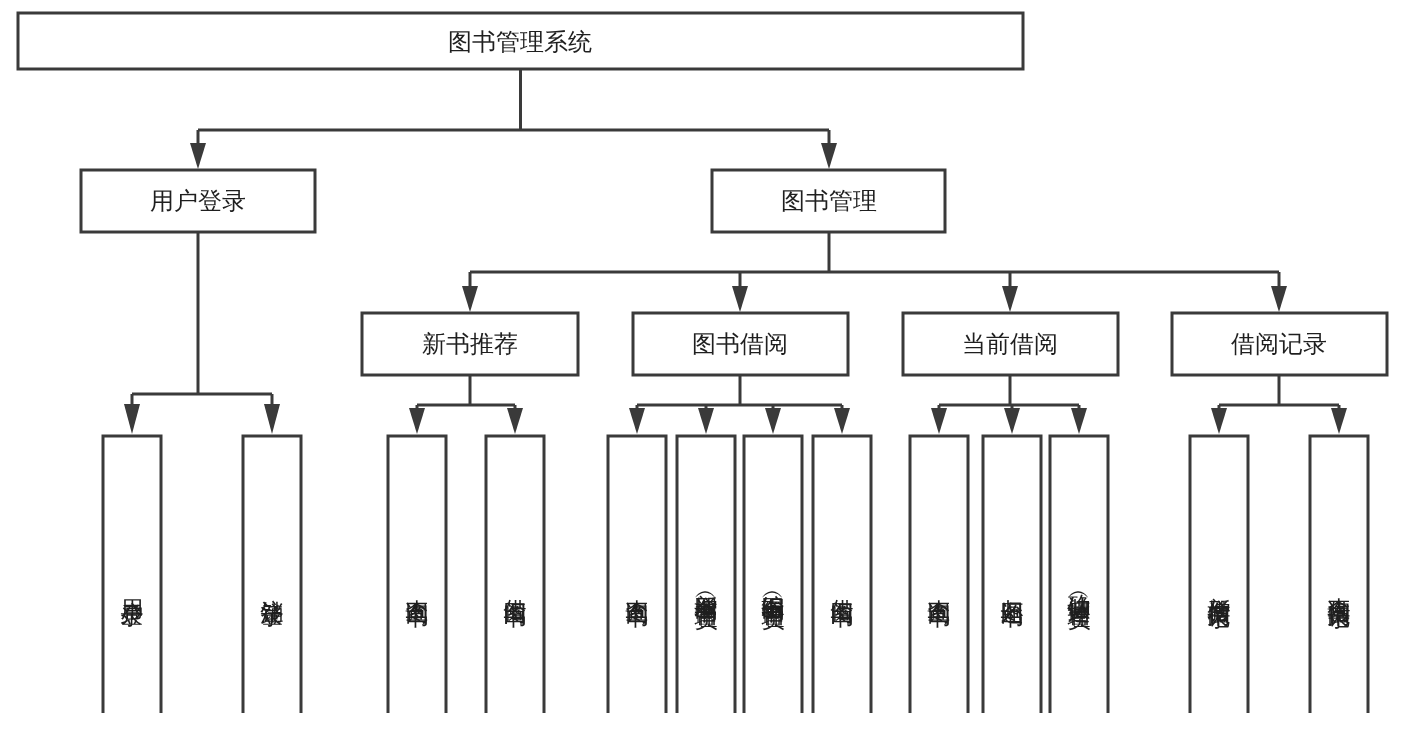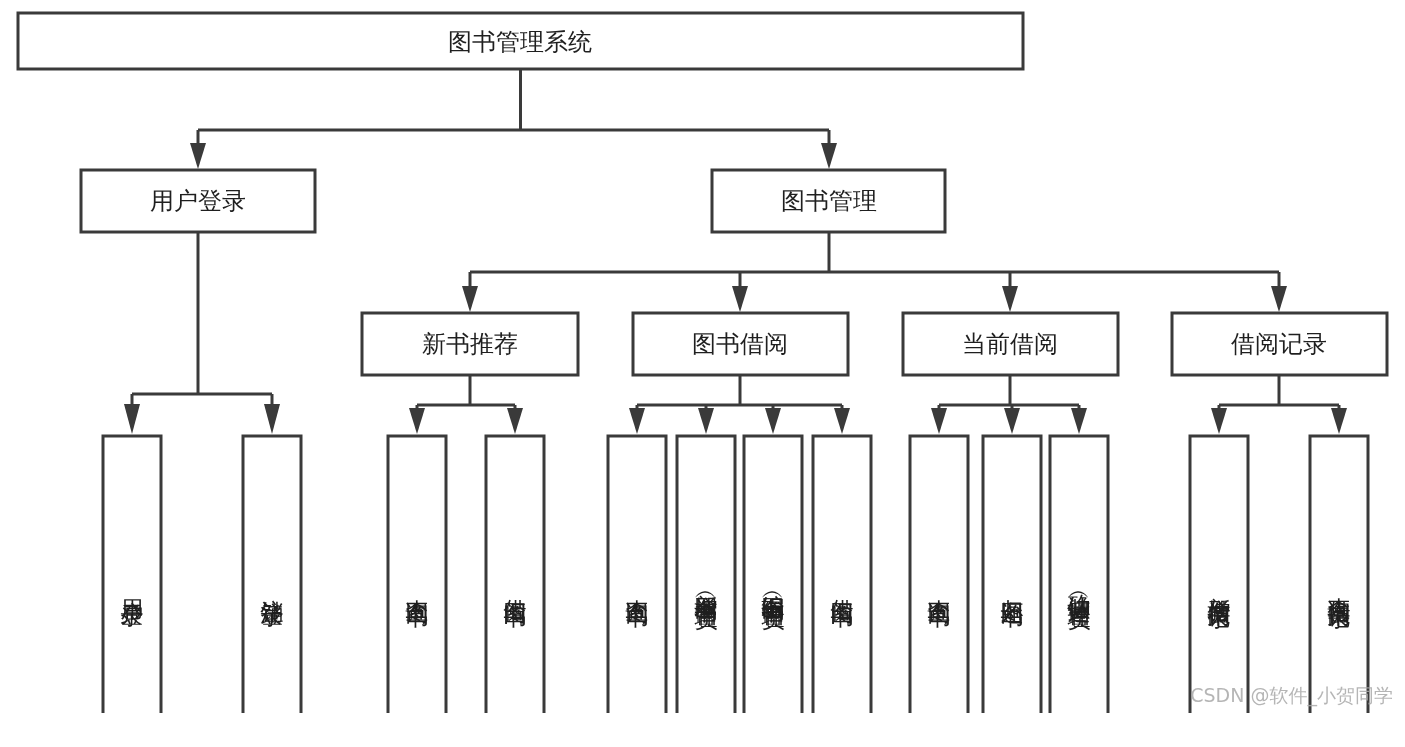--- a/index.html
+++ b/index.html
@@ -220,15 +220,14 @@
   <div class="leaf-label" style="left:608px;  top:436px; width:58px; height:297px;">查询图书</div>
   <div class="leaf-label" style="left:677px;  top:436px; width:58px; height:297px;">新增图书（管理员）</div>
   <div class="leaf-label" style="left:744px;  top:436px; width:58px; height:297px;">编辑图书（管理员）</div>
   <div class="leaf-label" style="left:813px;  top:436px; width:58px; height:297px;">借阅图书</div>
   <div class="leaf-label" style="left:910px;  top:436px; width:58px; height:297px;">查询图书</div>
   <div class="leaf-label" style="left:983px;  top:436px; width:58px; height:297px;">归还图书</div>
   <div class="leaf-label" style="left:1050px; top:436px; width:58px; height:297px;">确认归还（管理员）</div>
   <div class="leaf-label" style="left:1190px; top:436px; width:58px; height:297px;">新增借阅记录</div>
   <div class="leaf-label" style="left:1310px; top:436px; width:58px; height:297px;">查询借阅记录</div>
 
-  <div class="watermark">CSDN @软件_小贺同学</div>
 
 </div>
 
 </body></html>

